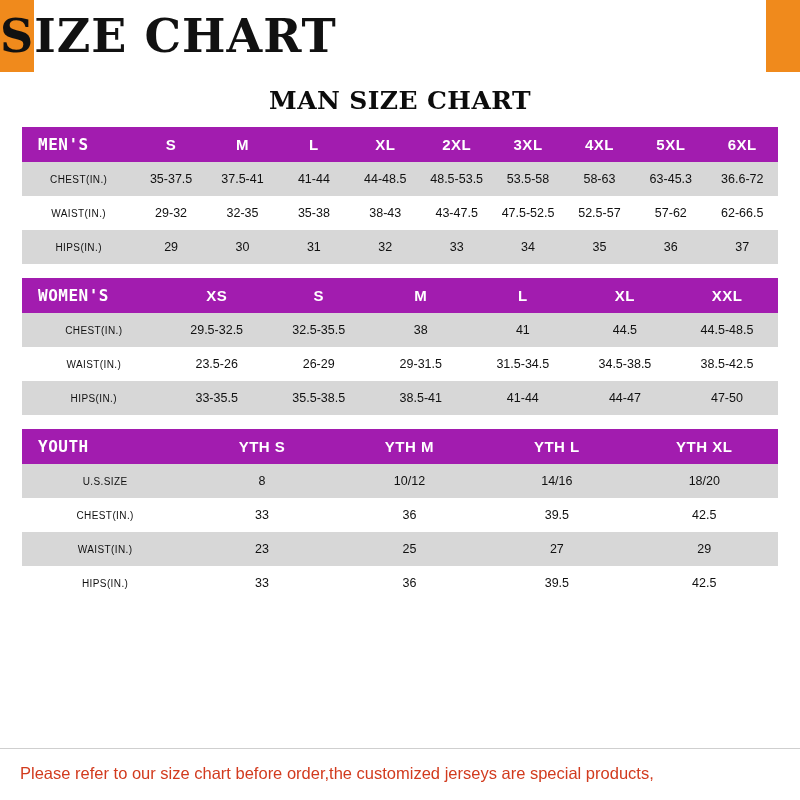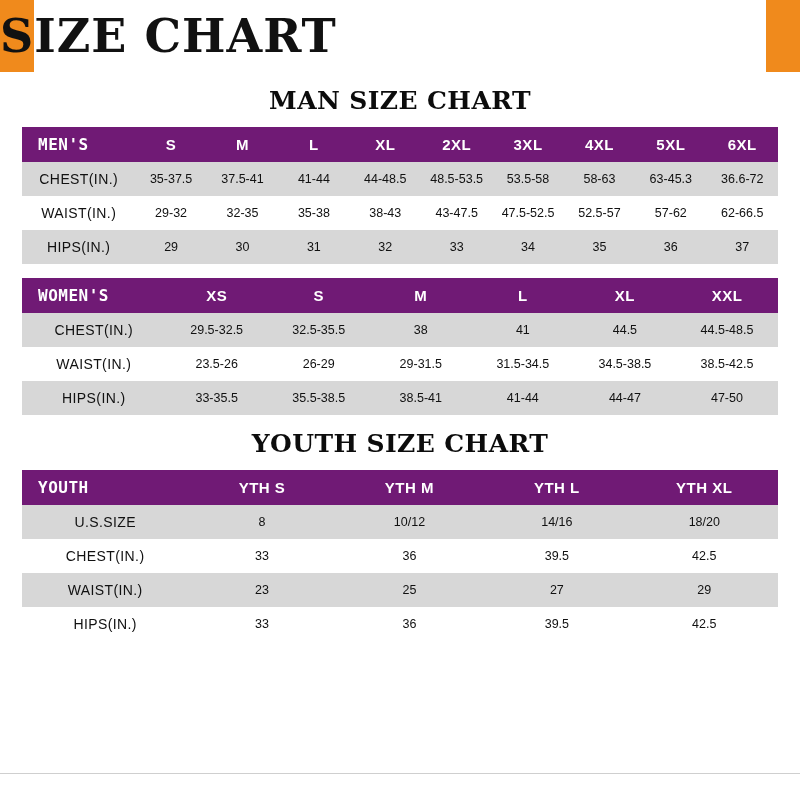--- a/index.html
+++ b/index.html
@@ -75,39 +75,39 @@
   table.size-table th,
   table.size-table td {
     text-align: center;
     font-size: 12.5px;
     color: #111111;
     padding: 4px 0;
     white-space: nowrap;
     font-family: "Liberation Sans", sans-serif;
   }
   table.size-table thead th {
-    background: #701a75;
+    background: #a21caf;
     color: #ffffff;
     font-size: 15px;
     font-weight: bold;
     padding: 8px 0;
     letter-spacing: 0.5px;
   }
   table.size-table thead th.row-label {
     text-align: left;
     padding-left: 16px;
     font-family: "DejaVu Sans Mono", monospace;
     font-size: 16px;
     letter-spacing: 0.5px;
   }
   table.size-table tbody td.row-label {
     text-align: center;
     font-weight: normal;
     letter-spacing: 0.4px;
-    font-size: 14px;
+    font-size: 10px;
   }
   table.size-table tbody tr.band-light td {
     background: #d7d7d7;
   }
   table.size-table tbody tr.band-white td {
     background: #ffffff;
   }
   table.size-table tbody td {
     height: 26px;
   }
@@ -257,21 +257,20 @@
             <td>38.5-41</td>
             <td>41-44</td>
             <td>44-47</td>
             <td>47-50</td>
           </tr>
         </tbody>
       </table>
     </div>
 
     <div class="section">
-      <div class="section-title">YOUTH SIZE CHART</div>
       <table class="size-table youth">
         <colgroup>
           <col class="c0">
             <col>
             <col>
             <col>
             <col>
         </colgroup>
         <thead>
           <tr>
@@ -311,15 +310,16 @@
             <td>39.5</td>
             <td>42.5</td>
           </tr>
         </tbody>
       </table>
     </div>
 
   </div>
 
   <div class="footer-note">
+    <div>Please refer to our size chart before order,the customized jerseys are special products,</div>
   </div>
 
 </div>
 
 </body></html>

